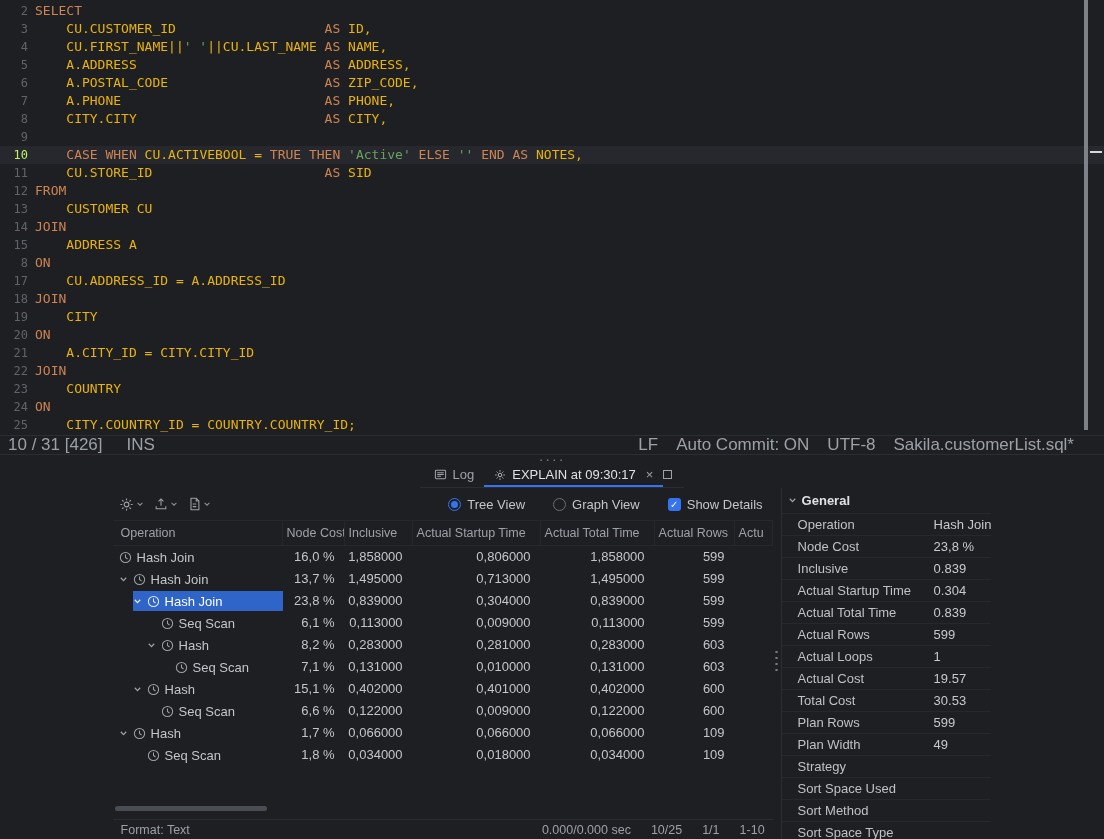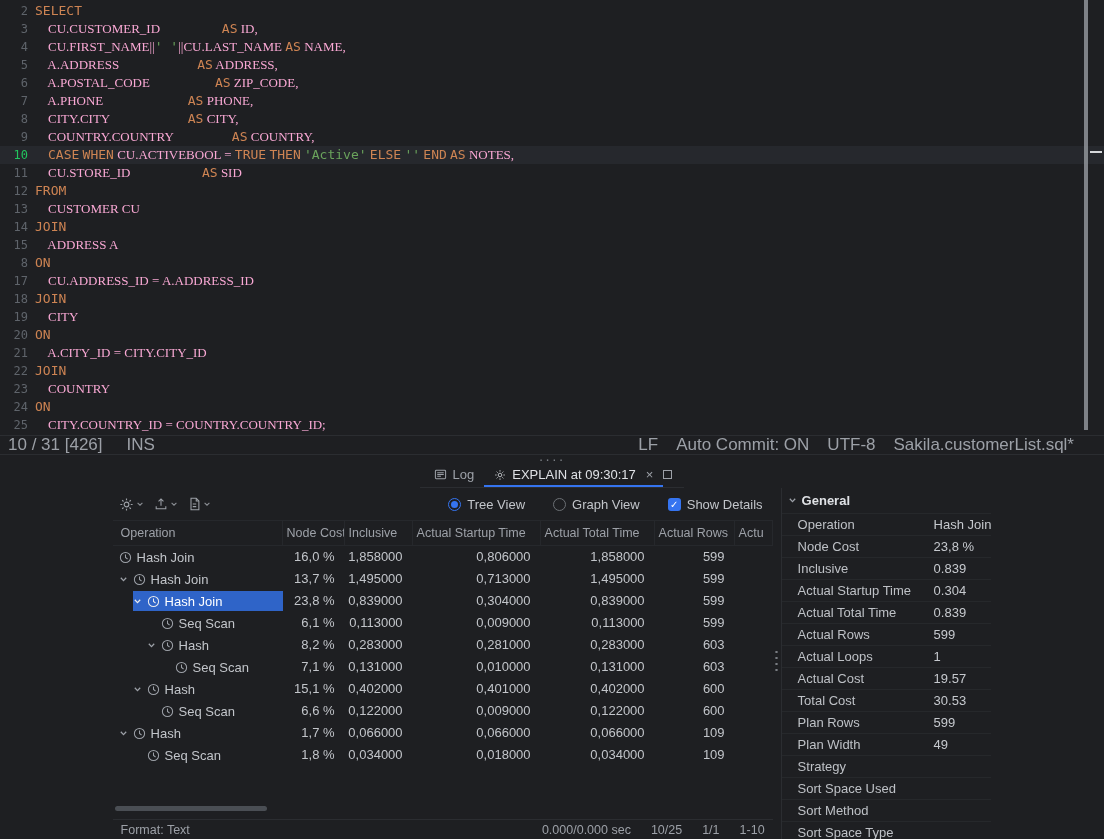--- a/index.html
+++ b/index.html
@@ -7,25 +7,25 @@
     font-family:"Liberation Sans", sans-serif; color:#BEC1C6; }
   .app { width:1104px; height:839px; display:flex; flex-direction:column; background:#1E1F22; }
 
   
   .editor { height:454px; flex:none; position:relative; }
   .code-view { height:435px; padding-top:2px; overflow:hidden; }
   .code-line { display:flex; height:18px; line-height:18px; }
   .code-line.current { background:#26282D; }
   .gutter-num { width:28px; flex:none; text-align:right; color:#5F646B;
     font-family:"DejaVu Sans Mono", monospace; font-size:12px; }
-  .code-line.current .gutter-num { color:#22c55e; }
+  .code-line.current .gutter-num { color:#bef264; }
   .code-text { margin-left:7px; white-space:pre; font-family:"DejaVu Sans Mono", monospace; font-size:13px; }
   .tok-k { color:#CE8453; }
   .tok-s { color:#6AA35C; }
-  .tok-t { color:#f9a8d4;font-family:Liberation Serif, serif; }
+  .tok-t { color:#eab308; }
   .vscroll { position:absolute; top:0; right:0; width:20px; height:434px; }
   .vthumb { position:absolute; top:0; right:16px; width:4px; height:430px; background:#8F9399; opacity:.85; }
   .ruler-mark { position:absolute; top:151px; right:2px; width:12px; height:2px; background:#D7D9DC; }
   .ed-status { height:19px; border-top:1px solid #2B2D31; display:flex; align-items:center;
     padding:0 30px 0 8px; font-size:17px; color:#9CA0A7; }
   .ed-status .pos { margin-right:24px; }
   .ed-status .right { margin-left:auto; display:flex; gap:18px; }
 
   
   .splitter { height:8px; flex:none; border-top:1px solid #2B2D31; display:flex;
@@ -126,21 +126,20 @@
         <div class="code-line">
           <span class="gutter-num">7</span>
           <span class="code-text"><span class="tok-t">    A.PHONE                          </span><span class="tok-k">AS</span><span class="tok-t"> PHONE,</span></span>
         </div>
         <div class="code-line">
           <span class="gutter-num">8</span>
           <span class="code-text"><span class="tok-t">    CITY.CITY                        </span><span class="tok-k">AS</span><span class="tok-t"> CITY,</span></span>
         </div>
         <div class="code-line">
           <span class="gutter-num">9</span>
-          <span class="code-text"><span class="tok-t">    COUNTRY.COUNTRY                  </span><span class="tok-k">AS</span><span class="tok-t"> COUNTRY,</span></span>
         </div>
         <div class="code-line current">
           <span class="gutter-num">10</span>
           <span class="code-text"><span class="tok-t">    </span><span class="tok-k">CASE</span><span class="tok-t"> </span><span class="tok-k">WHEN</span><span class="tok-t"> CU.ACTIVEBOOL = </span><span class="tok-k">TRUE</span><span class="tok-t"> </span><span class="tok-k">THEN</span><span class="tok-t"> </span><span class="tok-s">'Active'</span><span class="tok-t"> </span><span class="tok-k">ELSE</span><span class="tok-t"> </span><span class="tok-s">''</span><span class="tok-t"> </span><span class="tok-k">END</span><span class="tok-t"> </span><span class="tok-k">AS</span><span class="tok-t"> NOTES,</span></span>
         </div>
         <div class="code-line">
           <span class="gutter-num">11</span>
           <span class="code-text"><span class="tok-t">    CU.STORE_ID                      </span><span class="tok-k">AS</span><span class="tok-t"> SID</span></span>
         </div>
         <div class="code-line">

